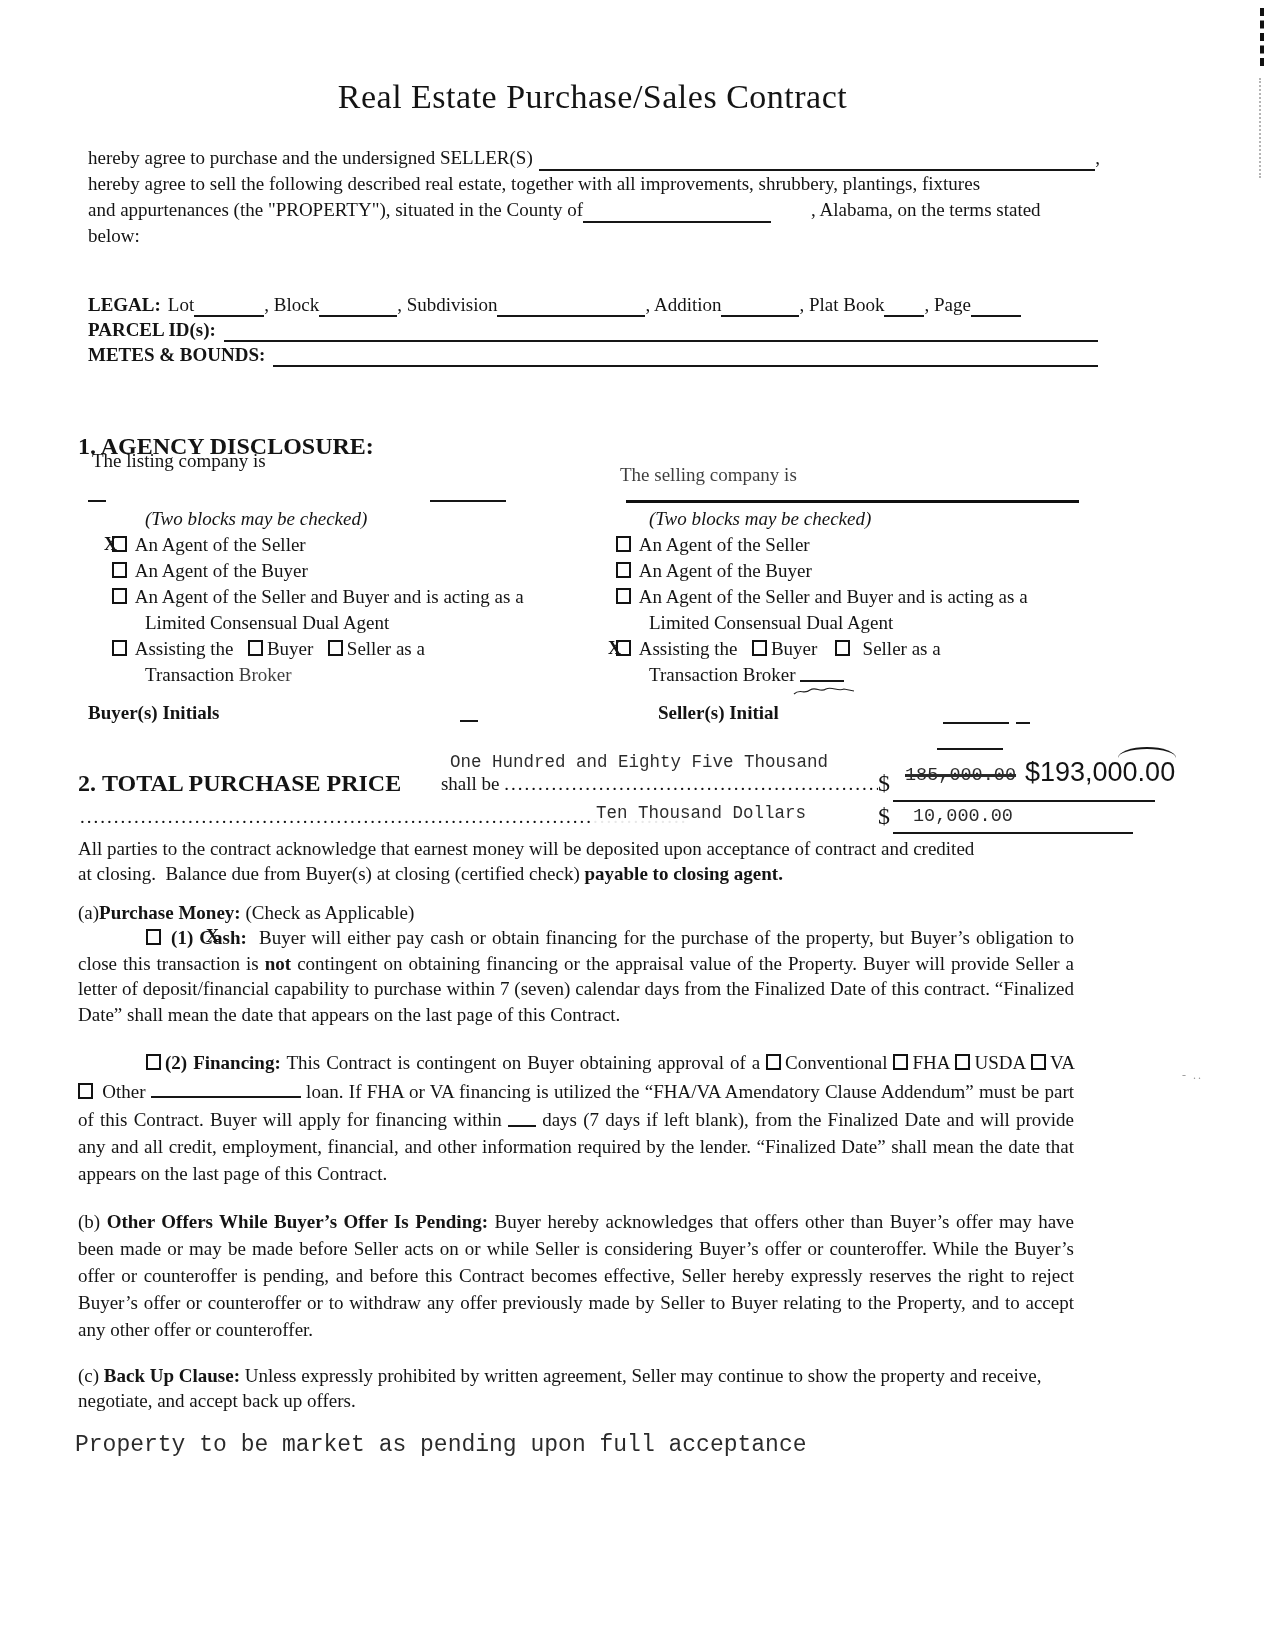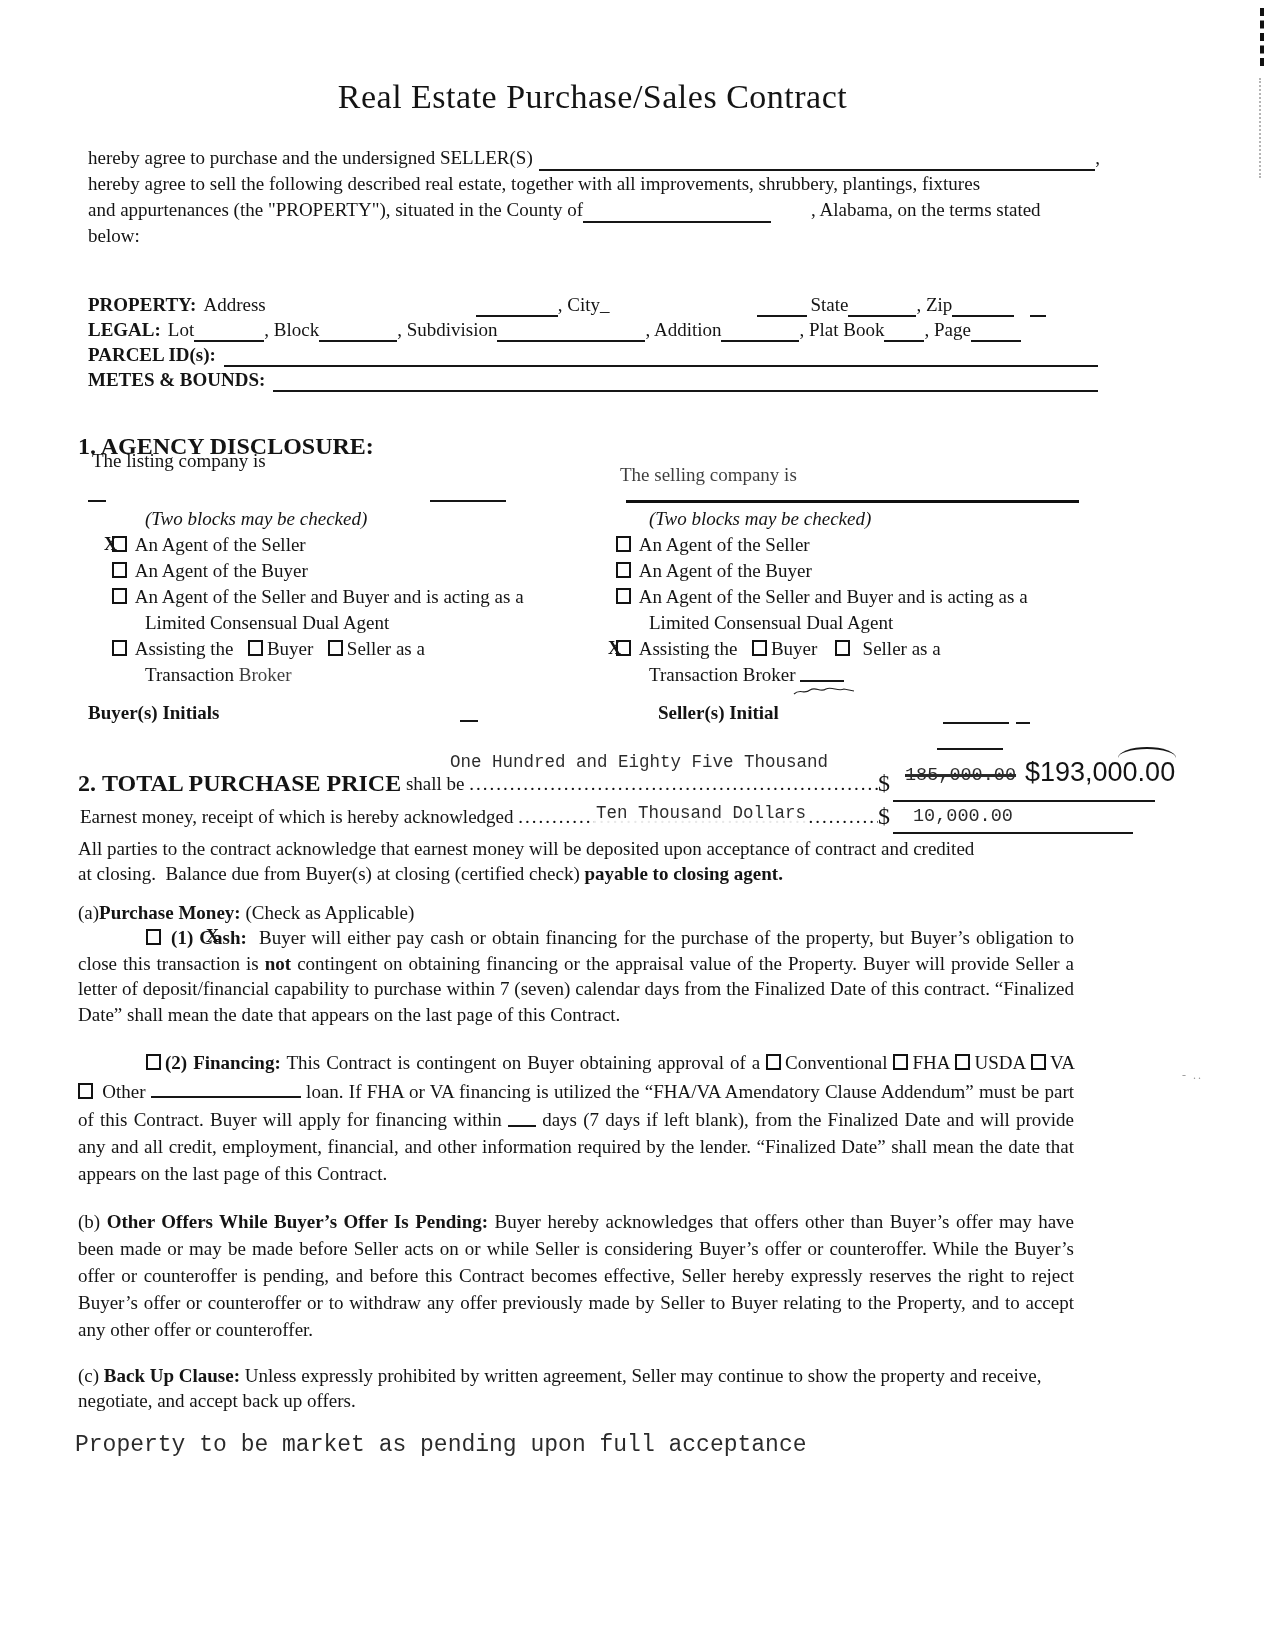--- a/index.html
+++ b/index.html
@@ -56,37 +56,20 @@
     <div class="row">
       <span style="white-space:nowrap;">and appurtenances (the "PROPERTY"), situated in the County of</span>
       <span class="blank" style="width:188px;"></span>
       <span style="white-space:nowrap;margin-left:40px;">, Alabama, on the terms stated</span>
     </div>
     <div>below:</div>
   </div>
 
   <div class="abs t19" style="left:88px;top:292px;width:1010px;line-height:25px;">
     <div class="row">
-      <span class="b">PROPERTY:</span>
-      <span class="sp" style="width:7px;"></span>
-      <span>Address</span>
-      <span class="sp" style="width:210px;"></span>
-      <span class="blank" style="width:82px;"></span>
-      <span>, City_</span>
-      <span class="sp" style="width:148px;"></span>
-      <span class="blank" style="width:50px;"></span>
-      <span class="sp" style="width:3px;"></span>
-      <span>State</span>
-      <span class="blank" style="width:68px;"></span>
-      <span>, Zip</span>
-      <span class="blank" style="width:62px;"></span>
-      <span class="sp" style="width:16px;"></span>
-      <span class="blank" style="width:16px;"></span>
-    </div>
-    <div class="row">
       <span class="b">LEGAL:</span>
       <span class="sp" style="width:7px;"></span>
       <span>Lot</span>
       <span class="blank" style="width:70px;"></span>
       <span>, Block</span>
       <span class="blank" style="width:78px;"></span>
       <span>, Subdivision</span>
       <span class="blank" style="width:148px;"></span>
       <span>, Addition</span>
       <span class="blank" style="width:78px;"></span>
@@ -182,33 +165,32 @@
   <div class="abs b t19" style="left:658px;top:700px;">Seller(s) Initial</div>
   <div class="abs line" style="left:943px;top:722px;width:66px;"></div>
   <div class="abs line" style="left:1016px;top:722px;width:14px;"></div>
 
   <div class="abs mono fade2" style="left:450px;top:752px;font-size:17.5px;white-space:nowrap;">One Hundred and Eighty Five Thousand</div>
 
   <div class="abs row" style="left:78px;top:770px;width:812px;">
     <span class="b t20">2.</span>
     <span class="sp" style="width:6px;"></span>
     <span class="b t20" style="white-space:nowrap;">TOTAL PURCHASE PRICE</span>
-    <span class="t19" style="white-space:pre;"> shall be </span>
+    <span class="t19" style="white-space:pre;margin-left:35px;"> shall be </span>
     <span class="dots t19">..........................................................................................</span>
     <span class="t20">$</span>
   </div>
 
   <div class="abs line" style="left:937px;top:748px;width:66px;"></div>
   <div class="abs mono strike fade2" style="left:905px;top:765px;font-size:18.5px;">185,000.00</div>
   <div class="abs sans" style="left:1025px;top:757px;font-size:27px;">$193,000.00</div>
   <div class="arc" style="left:1118px;top:747px;width:58px;"></div>
   <div class="abs line" style="left:893px;top:800px;width:262px;"></div>
 
   <div class="abs row" style="left:80px;top:803px;width:810px;">
-    <span class="t19" style="white-space:pre;">Earnest money, receipt of which is hereby acknowledged </span>
     <span class="dots t19">..........................................................................................</span>
     <span class="t20">$</span>
   </div>
   <div class="abs mono fade2" style="left:594px;top:803px;font-size:17.5px;background:#fff;padding:0 2px;white-space:nowrap;">Ten Thousand Dollars</div>
   <div class="abs mono fade2" style="left:913px;top:806px;font-size:18.5px;">10,000.00</div>
   <div class="abs line" style="left:893px;top:832px;width:240px;"></div>
 
   <div class="abs t19" style="left:78px;top:836px;width:996px;">All parties to the contract acknowledge that earnest money will be deposited upon acceptance of contract and credited</div>
   <div class="abs t19" style="left:78px;top:861px;width:996px;">
     <span style="white-space:pre-wrap;">at closing.  Balance due from Buyer(s) at closing (certified check) </span><span class="b">payable to closing agent.</span>

